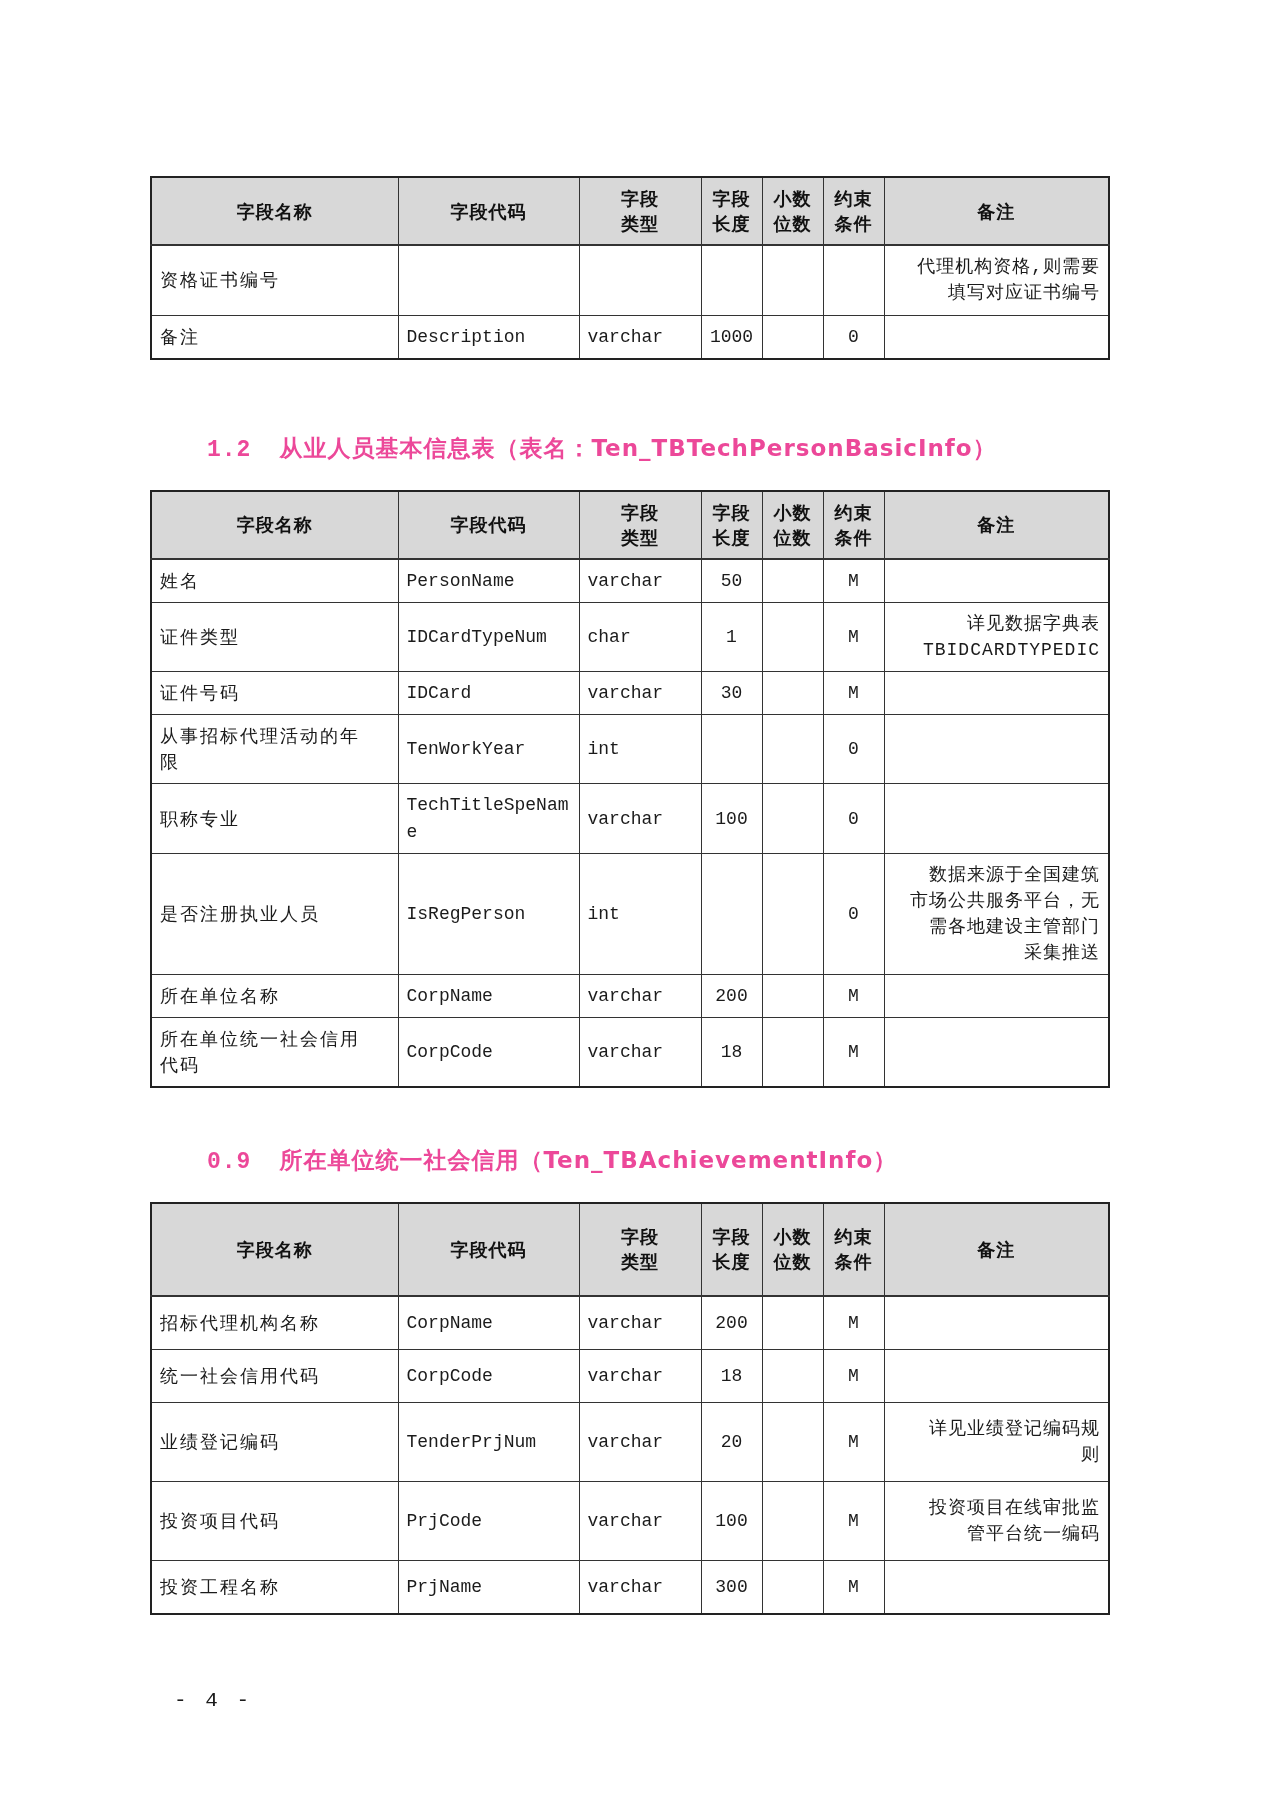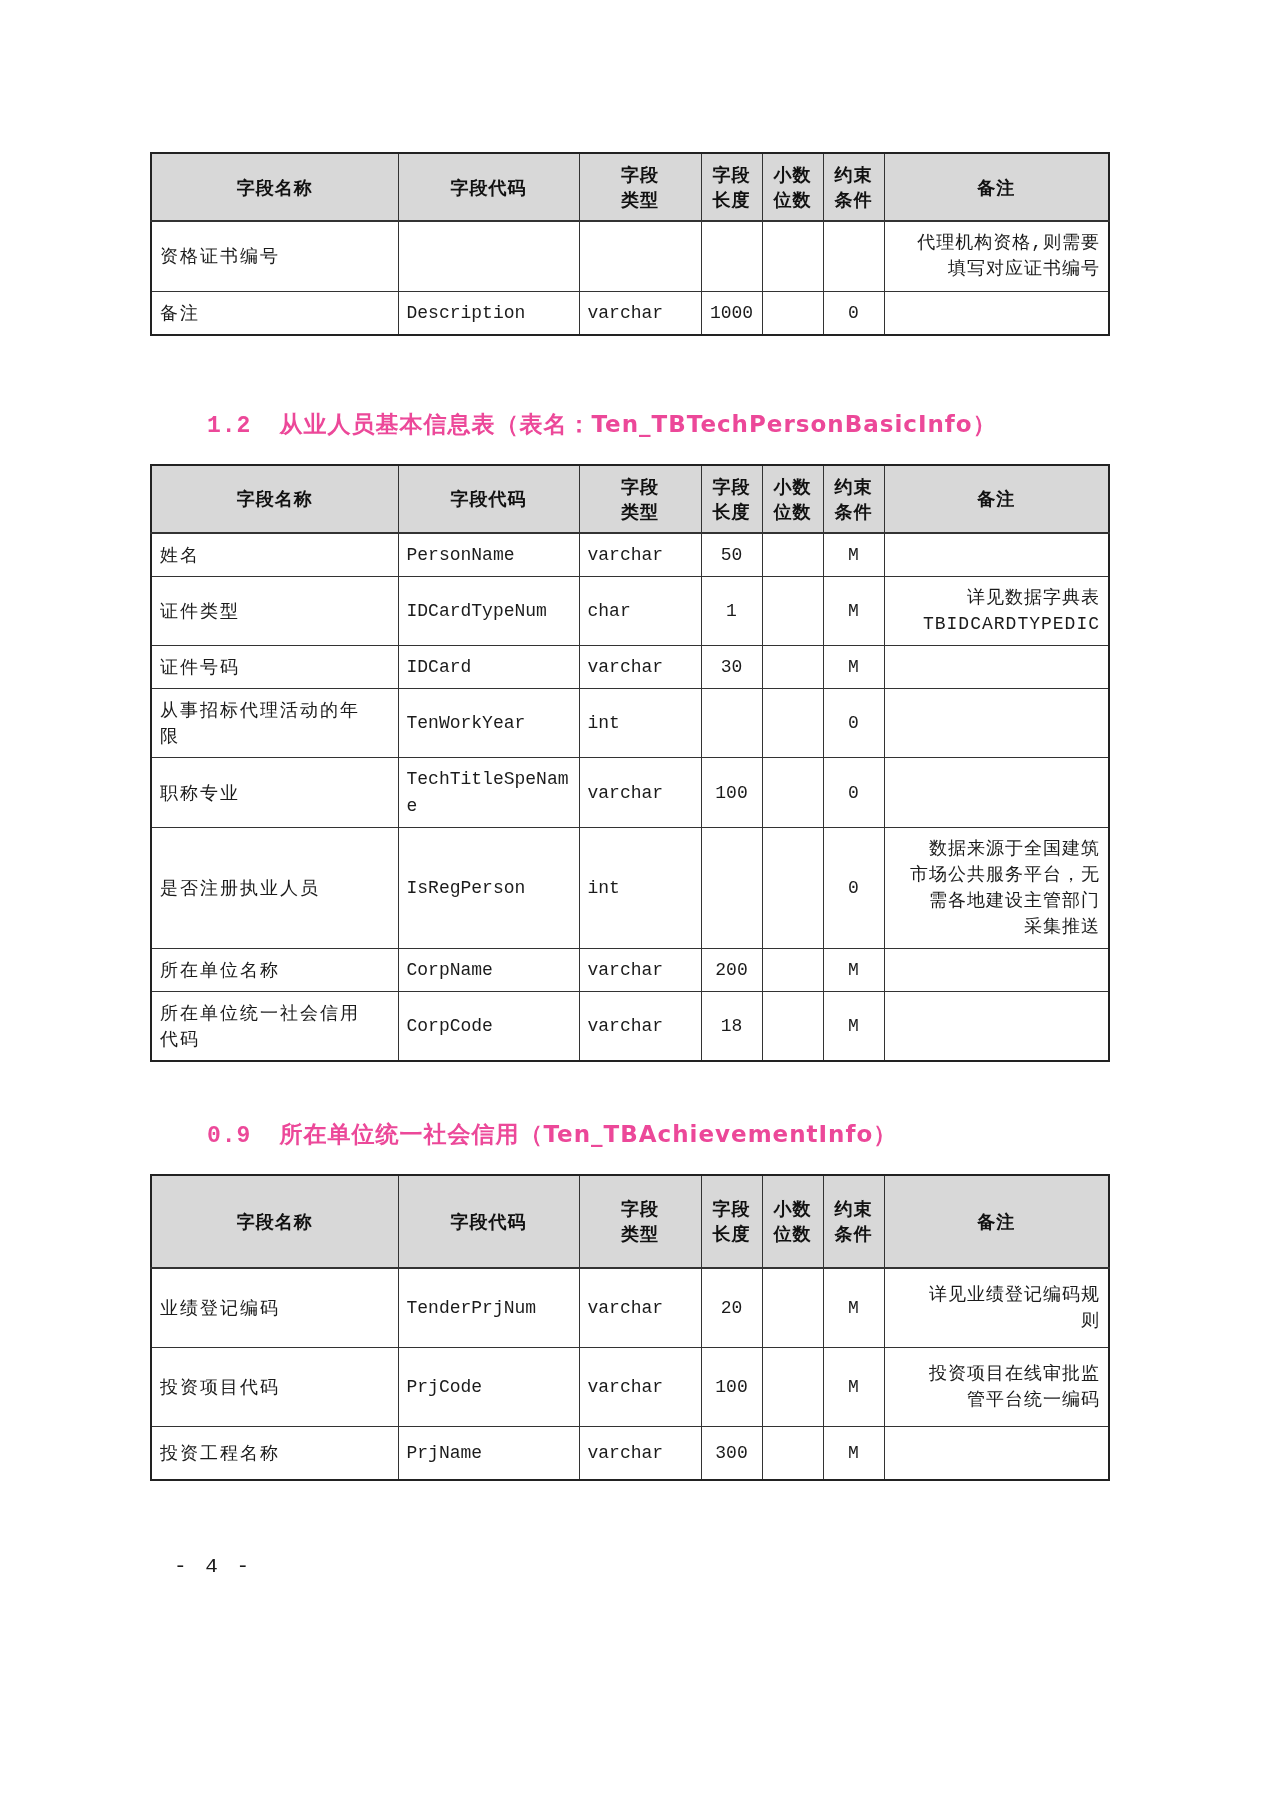--- a/index.html
+++ b/index.html
@@ -16,20 +16,21 @@
     background: #ffffff;
     box-sizing: border-box;
     padding: 152px 0 0 150px;
     overflow: hidden;
   }
   table.data-table {
     border-collapse: collapse;
     table-layout: fixed;
     width: 958px;
     border: 2px solid #222;
+    margin-top: 24px;
   }
   table.data-table th, table.data-table td {
     border: 1px solid #333;
     white-space: pre-line;
     box-sizing: border-box;
   }
   table.data-table th {
     background: var(--header-bg, #d8d8d8);
     font-weight: bold;
     font-size: 18px;
@@ -269,20 +270,38 @@
 长度</th>
           <th class="col4">小数
 位数</th>
           <th class="col5">约束
 条件</th>
           <th class="col6">备注</th>
         </tr>
     </thead>
     <tbody>
         <tr>
+          <td class="col0">招标代理机构名称</td>
+          <td class="col1">CorpName</td>
+          <td class="col2">varchar</td>
+          <td class="col3">200</td>
+          <td class="col4"></td>
+          <td class="col5">M</td>
+          <td class="col6"></td>
+        </tr>
+        <tr>
+          <td class="col0">统一社会信用代码</td>
+          <td class="col1">CorpCode</td>
+          <td class="col2">varchar</td>
+          <td class="col3">18</td>
+          <td class="col4"></td>
+          <td class="col5">M</td>
+          <td class="col6"></td>
+        </tr>
+        <tr>
           <td class="col0">业绩登记编码</td>
           <td class="col1">TenderPrjNum</td>
           <td class="col2">varchar</td>
           <td class="col3">20</td>
           <td class="col4"></td>
           <td class="col5">M</td>
           <td class="col6">详见业绩登记编码规
 则</td>
         </tr>
         <tr>

